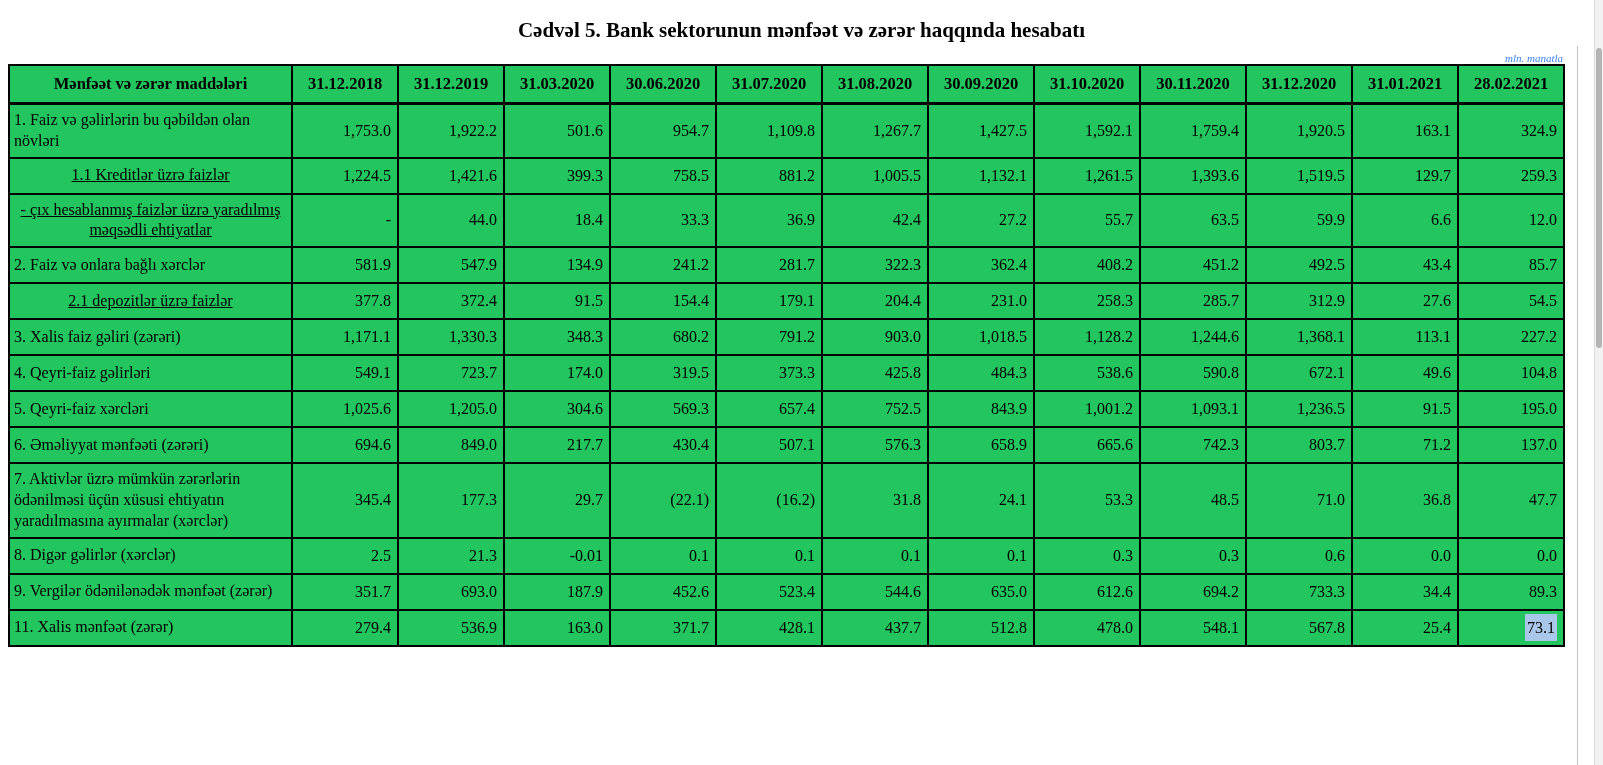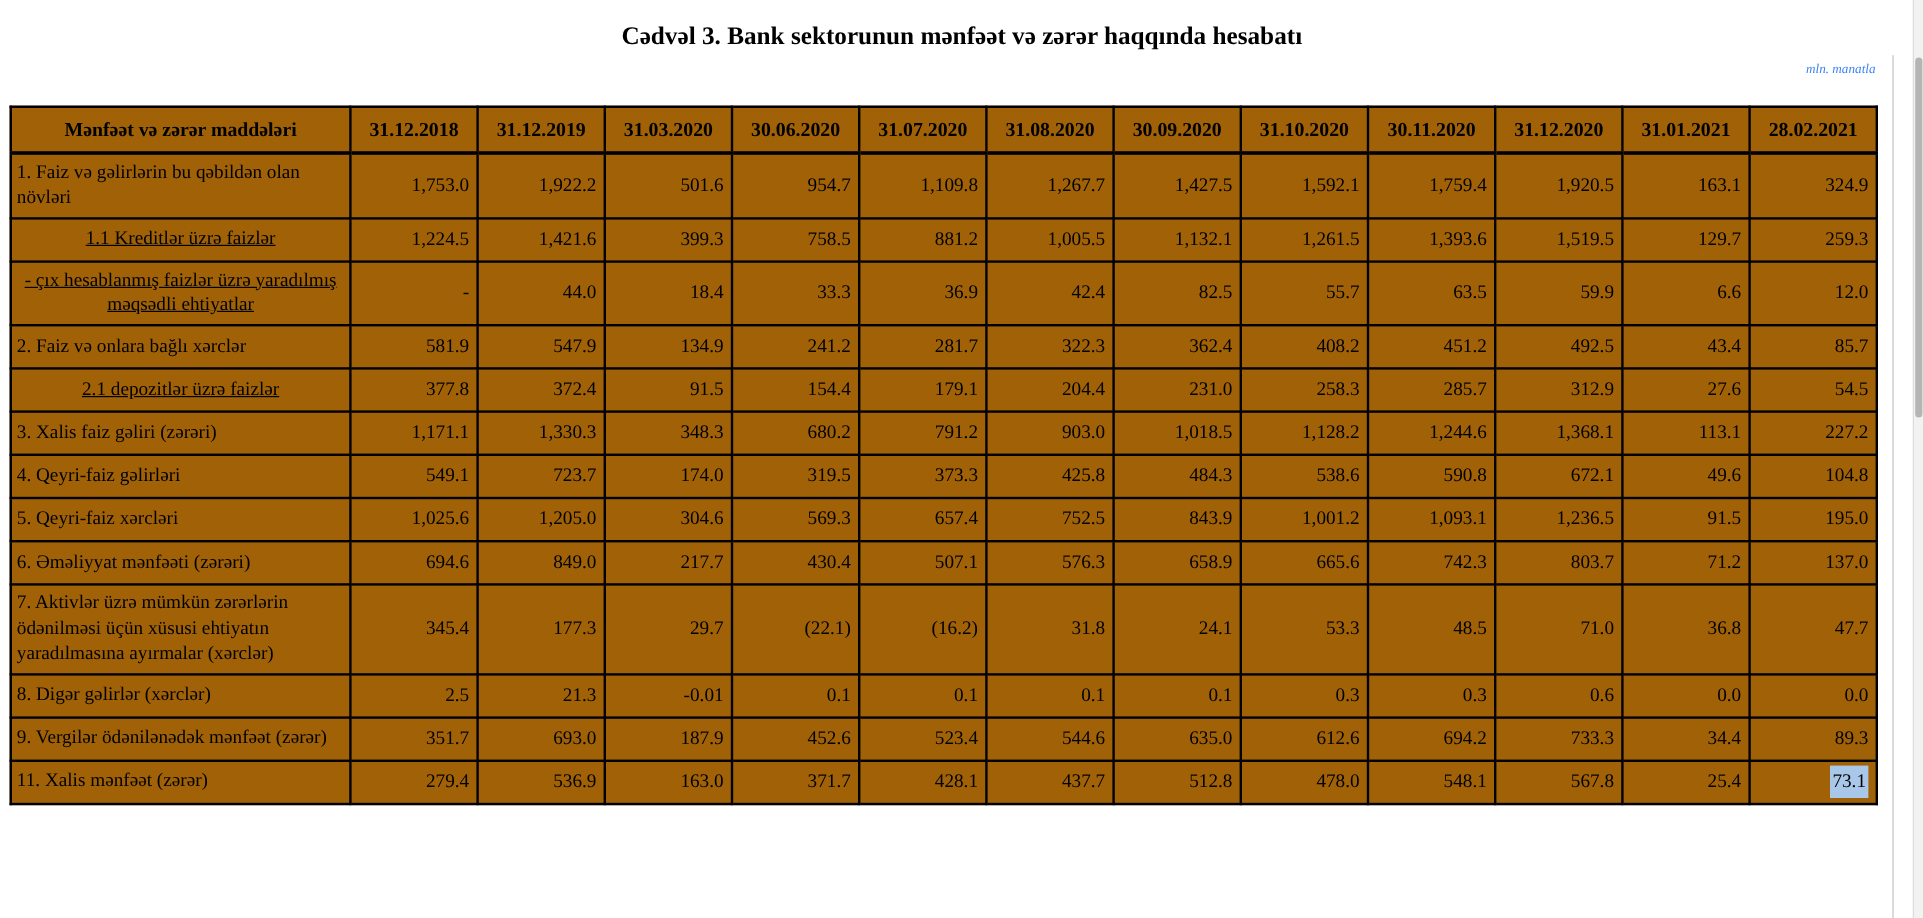--- a/index.html
+++ b/index.html
@@ -20,25 +20,25 @@
   .unit-note{
     position:absolute;
     top:52px;
     right:40px;
     font-style:italic;
     font-size:11px;
     color:#3b82f6;
   }
   table.report{
     position:absolute;
-    top:88px;left:8px;
+    top:64px;left:8px;
     width:1557px;
     border-collapse:collapse;
     table-layout:fixed;
-    background:#a16207;
+    background:#22c55e;
   }
   table.report th, table.report td{
     border:2px solid #000;
     color:#000;
     overflow:hidden;
   }
   table.report thead th{
     font-size:16.5px;
     font-weight:bold;
     text-align:center;
@@ -80,21 +80,21 @@
     position:absolute;
     top:48px;right:1px;
     width:6px;height:300px;
     background:#b5b5b5;
     border-radius:3px;
   }
 </style>
 </head>
 <body>
 
-<div class="doc-title">Cədvəl 3. Bank sektorunun mənfəət və zərər haqqında hesabatı</div>
+<div class="doc-title">Cədvəl 5. Bank sektorunun mənfəət və zərər haqqında hesabatı</div>
 
 <div class="unit-note">mln. manatla</div>
 
 <table class="report">
   <colgroup>
       <col style="width: 283px;">
       <col style="width: 106px;">
       <col style="width: 106px;">
       <col style="width: 106px;">
       <col style="width: 106px;">
@@ -156,21 +156,21 @@
         <td class="num">259.3</td>
       </tr>
       <tr class="sub">
         <td class="label">- çıx hesablanmış faizlər üzrə yaradılmış məqsədli ehtiyatlar</td>
         <td class="num">-</td>
         <td class="num">44.0</td>
         <td class="num">18.4</td>
         <td class="num">33.3</td>
         <td class="num">36.9</td>
         <td class="num">42.4</td>
-        <td class="num">82.5</td>
+        <td class="num">27.2</td>
         <td class="num">55.7</td>
         <td class="num">63.5</td>
         <td class="num">59.9</td>
         <td class="num">6.6</td>
         <td class="num">12.0</td>
       </tr>
       <tr>
         <td class="label">2. Faiz və onlara bağlı xərclər</td>
         <td class="num">581.9</td>
         <td class="num">547.9</td>

